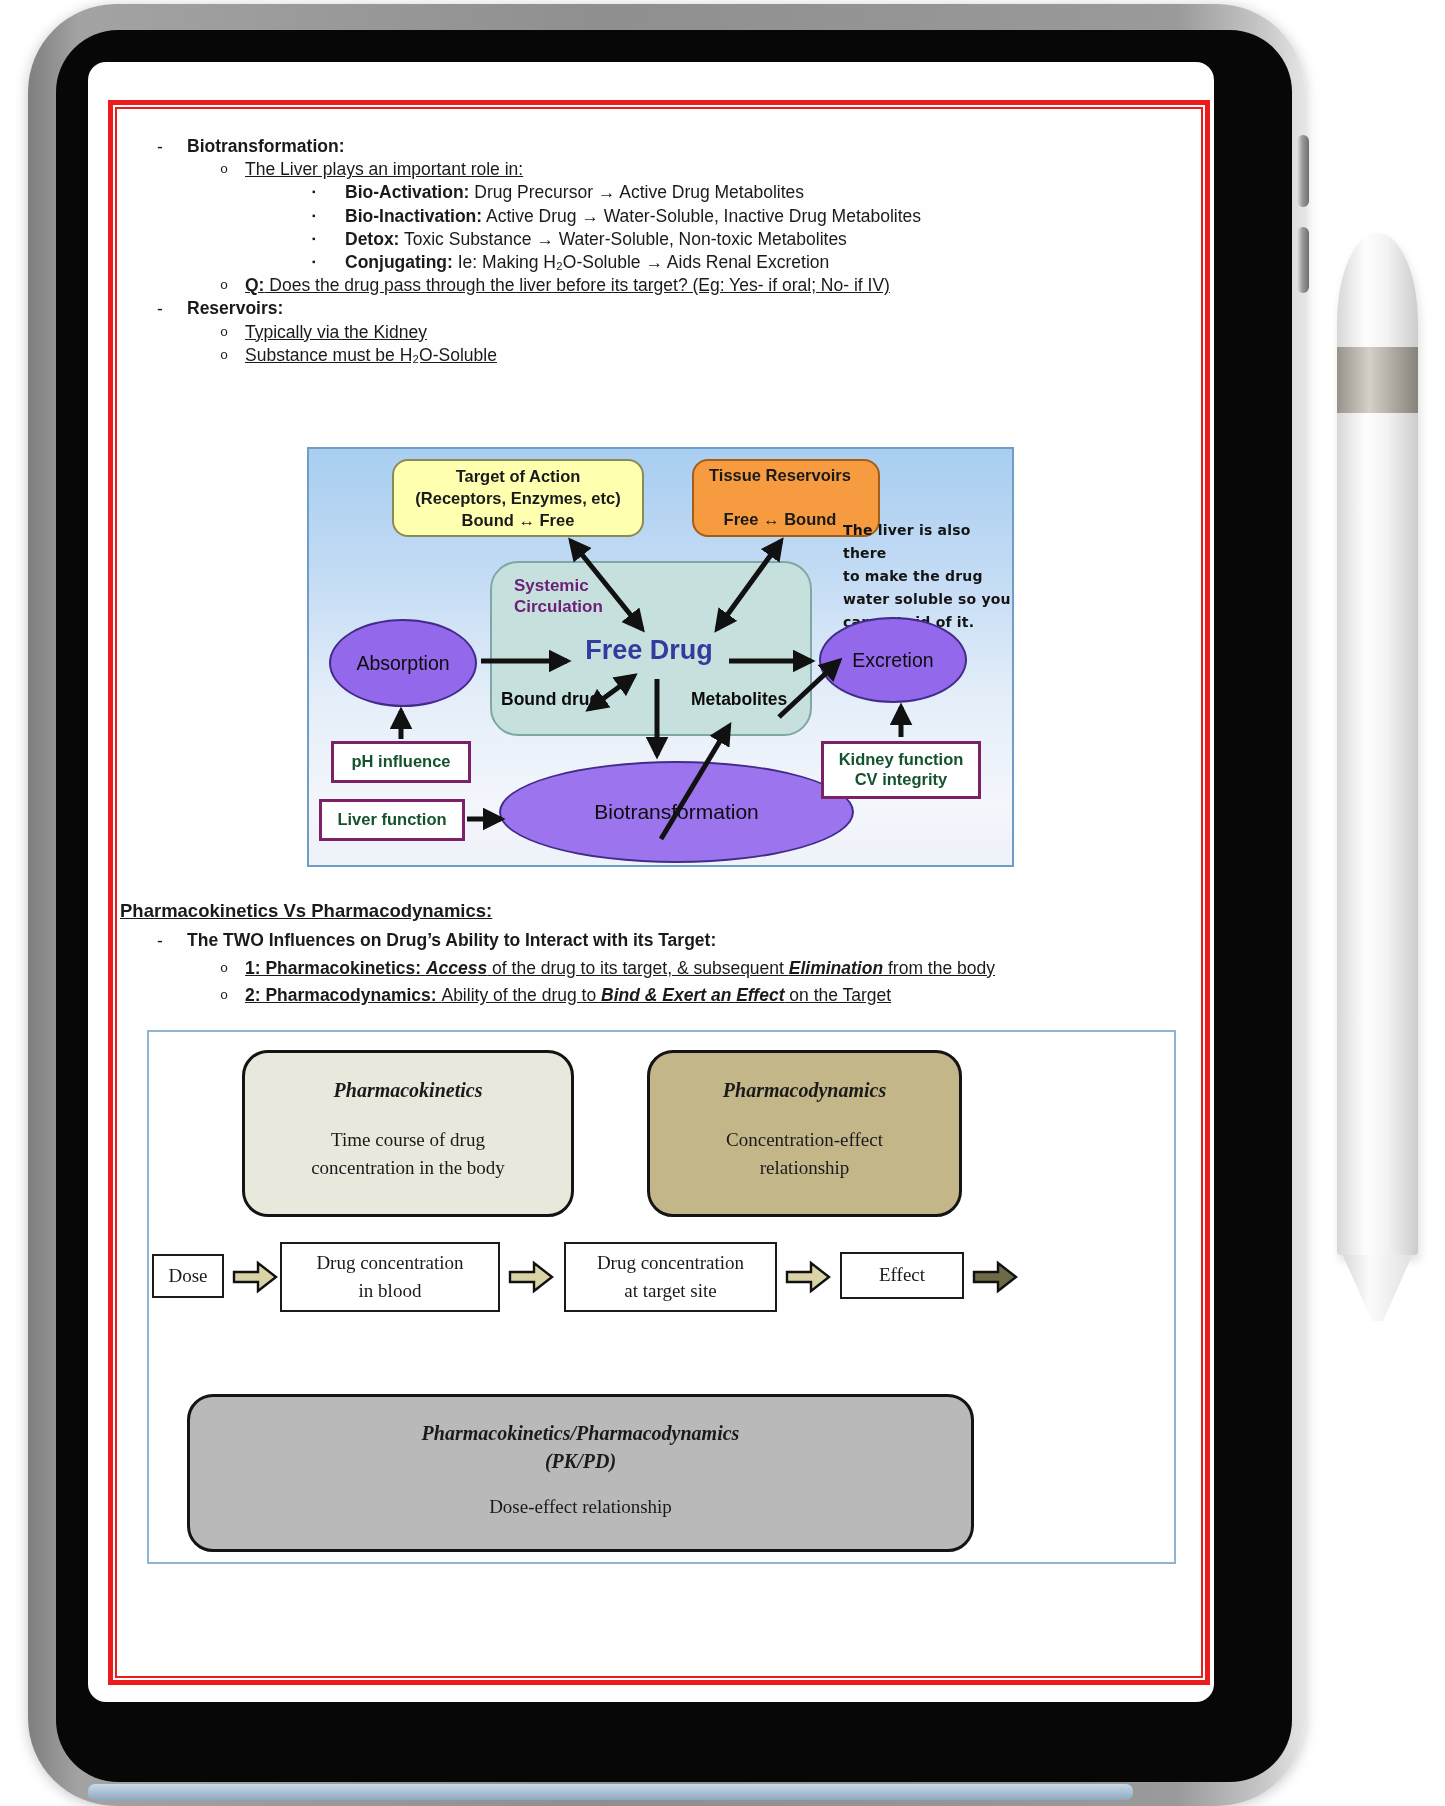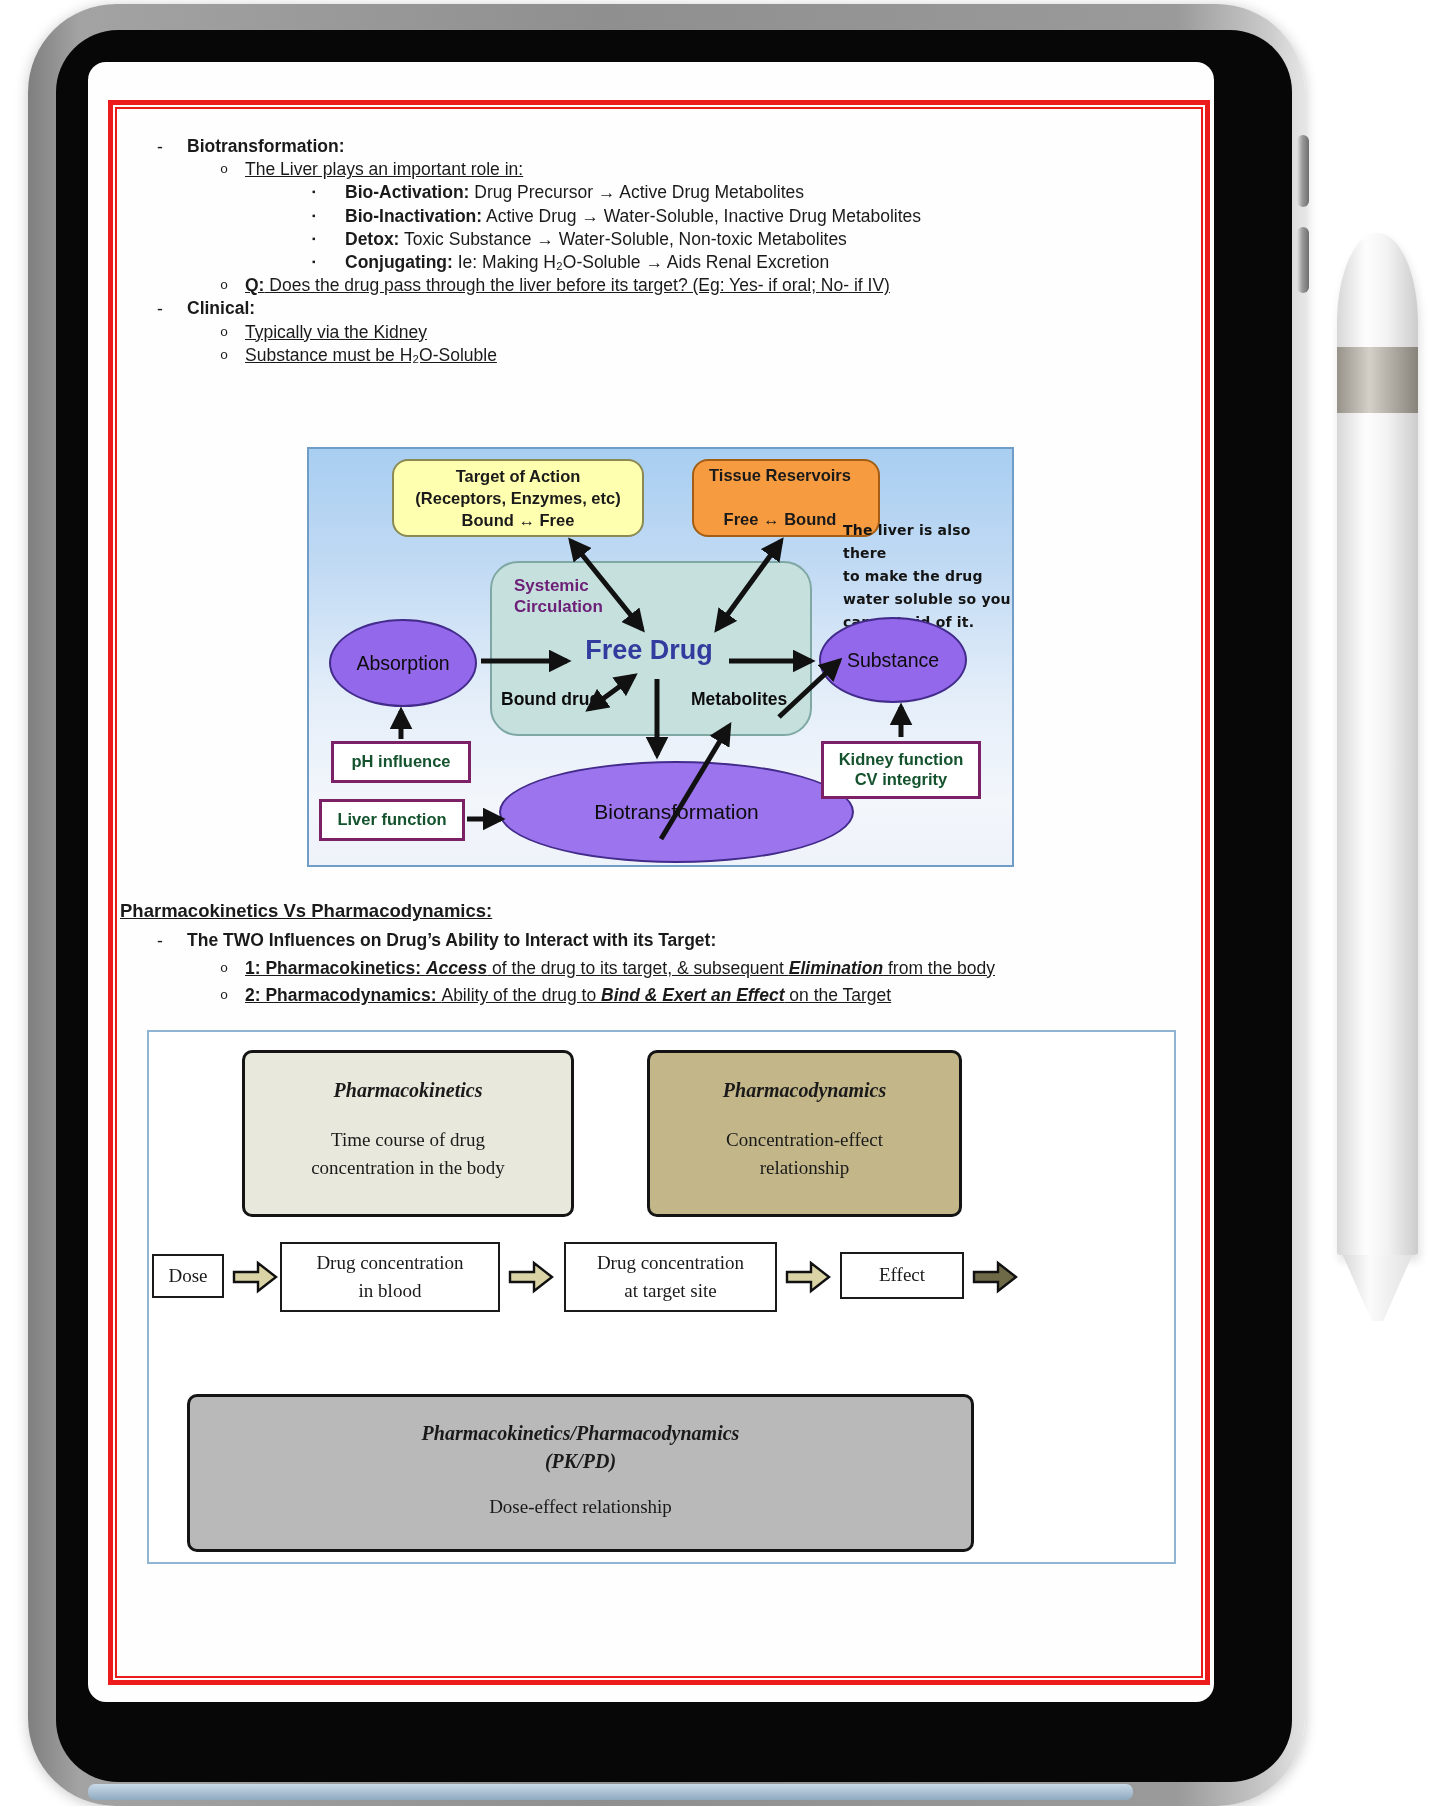--- a/index.html
+++ b/index.html
@@ -85,21 +85,21 @@
   .d1-kidney{left:512px;top:292px;width:160px;height:58px;}
   .d1-hand{position:absolute;left:534px;top:70px;width:170px;font-family:"DejaVu Sans",sans-serif;
       font-weight:700;font-size:14px;line-height:23px;color:#141414;letter-spacing:.2px;}
   .d1-arrows{position:absolute;left:0;top:0;width:703px;height:416px;}
   .d1-arrows line{stroke:#111;stroke-width:5;}
 
   
   .d2{position:absolute;left:59px;top:968px;width:1025px;height:530px;background:#ffffff;
       border:2px solid #8fb4d4;font-family:"Liberation Serif",serif;}
   .d2 *{box-sizing:border-box;}
-  .d2-round{position:absolute;border:3px solid #141414;border-radius:10px;text-align:center;}
+  .d2-round{position:absolute;border:3px solid #141414;border-radius:26px;text-align:center;}
   .d2-pk{left:93px;top:18px;width:332px;height:167px;background:#e9e8dc;}
   .d2-pd{left:498px;top:18px;width:315px;height:167px;background:#c3b78a;}
   .d2-title{font-weight:700;font-style:italic;font-size:20px;margin-top:26px;}
   .d2-bodyline{font-size:19px;line-height:1.45;}
   .d2-body{margin-top:24px;}
   .d2-rect{position:absolute;background:#ffffff;border:2.5px solid #1a1a1a;display:flex;
       flex-direction:column;align-items:center;justify-content:center;font-size:19px;line-height:1.5;text-align:center;}
   .fb1{left:3px;top:222px;width:72px;height:44px;}
   .fb2{left:131px;top:210px;width:220px;height:70px;}
   .fb3{left:415px;top:210px;width:213px;height:70px;}
@@ -149,21 +149,21 @@
             <div class="nl lvl3">
               <span class="blt">▪</span>
               <span class="txt"><span class="sb">Conjugating:</span><span> Ie: Making H₂O-Soluble → Aids Renal Excretion</span></span>
             </div>
             <div class="nl lvl2">
               <span class="blt">o</span>
               <span class="txt"><span class="sb">Q:</span><span> Does the drug pass through the liver before its target? (Eg: Yes- if oral; No- if IV)</span></span>
             </div>
             <div class="nl lvl1">
               <span class="blt">-</span>
-              <span class="txt"><span class="sb">Clinical:</span></span>
+              <span class="txt"><span class="sb">Reservoirs:</span></span>
             </div>
             <div class="nl lvl2">
               <span class="blt">o</span>
               <span class="txt"><span>Typically via the Kidney</span></span>
             </div>
             <div class="nl lvl2">
               <span class="blt">o</span>
               <span class="txt"><span>Substance must be H₂O-Soluble</span></span>
             </div>
           </div>
@@ -189,21 +189,21 @@
           </div>
 
           <div class="d1-teal"></div>
           <div class="d1-systemic">
             <div>Systemic</div>
             <div>Circulation</div>
           </div>
           <div class="d1-freedrug">Free Drug</div>
 
           <div class="ellipse d1-absorption">Absorption</div>
-          <div class="ellipse d1-excretion">Substance</div>
+          <div class="ellipse d1-excretion">Excretion</div>
           <div class="ellipse d1-biotx">Biotransformation</div>
 
           <div class="d1-sublabel d1-bound">Bound drug</div>
           <div class="d1-sublabel d1-metab">Metabolites</div>
 
           <div class="d1-obox d1-ph">
               <div>pH influence</div>
             </div>
           <div class="d1-obox d1-liver">
               <div>Liver function</div>

